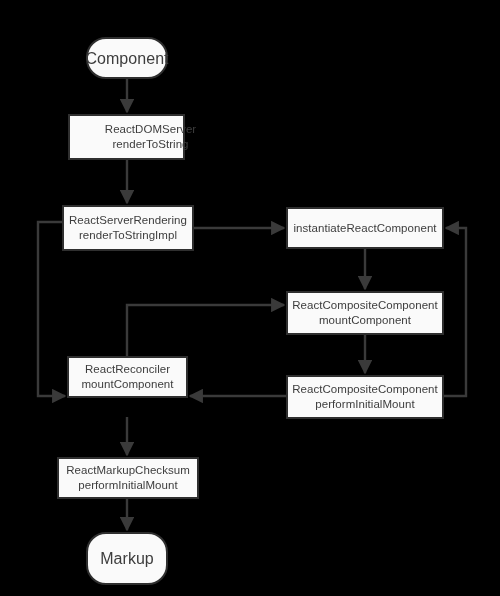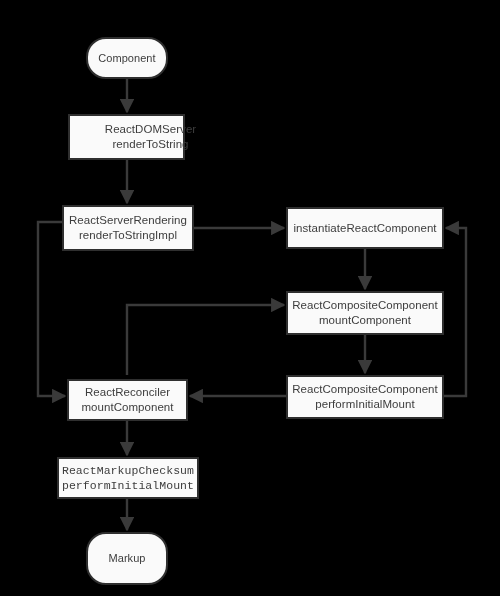--- a/index.html
+++ b/index.html
@@ -36,21 +36,21 @@
     align-items: center;
     justify-content: center;
     text-align: center;
     font-size: 11.5px;
     line-height: 15px;
     letter-spacing: 0.05px;
     z-index: 2;
   }
   .node.terminal {
     border-radius: 20px;
-    font-size: 11px;
+    font-size: 16px;
   }
   .node .line {
     display: block;
     white-space: nowrap;
   }
 </style>
 </head>
 <body>
 
 <div id="canvas">
@@ -110,26 +110,26 @@
   <div class="node" style="left:286px; top:291px; width:158px; height:44px;">
     <span class="line">ReactCompositeComponent</span>
     <span class="line">mountComponent</span>
   </div>
 
   <div class="node" style="left:286px; top:375px; width:158px; height:44px;">
     <span class="line">ReactCompositeComponent</span>
     <span class="line">performInitialMount</span>
   </div>
 
-  <div class="node" style="left:67px; top:379px; width:121px; height:42px;">
+  <div class="node" style="left:67px; top:356px; width:121px; height:42px;">
     <span class="line">ReactReconciler</span>
     <span class="line">mountComponent</span>
   </div>
 
-  <div class="node" style="left:57px; top:457px; width:142px; height:42px;font-family:Liberation Mono, monospace;">
+  <div class="node" style="left:57px; top:457px; width:142px; height:42px;">
     <span class="line">ReactMarkupChecksum</span>
     <span class="line">performInitialMount</span>
   </div>
 
   <div class="node terminal" style="left:86px; top:532px; width:82px; height:53px;">
     <span class="line">Markup</span>
   </div>
 
 </div>
 

